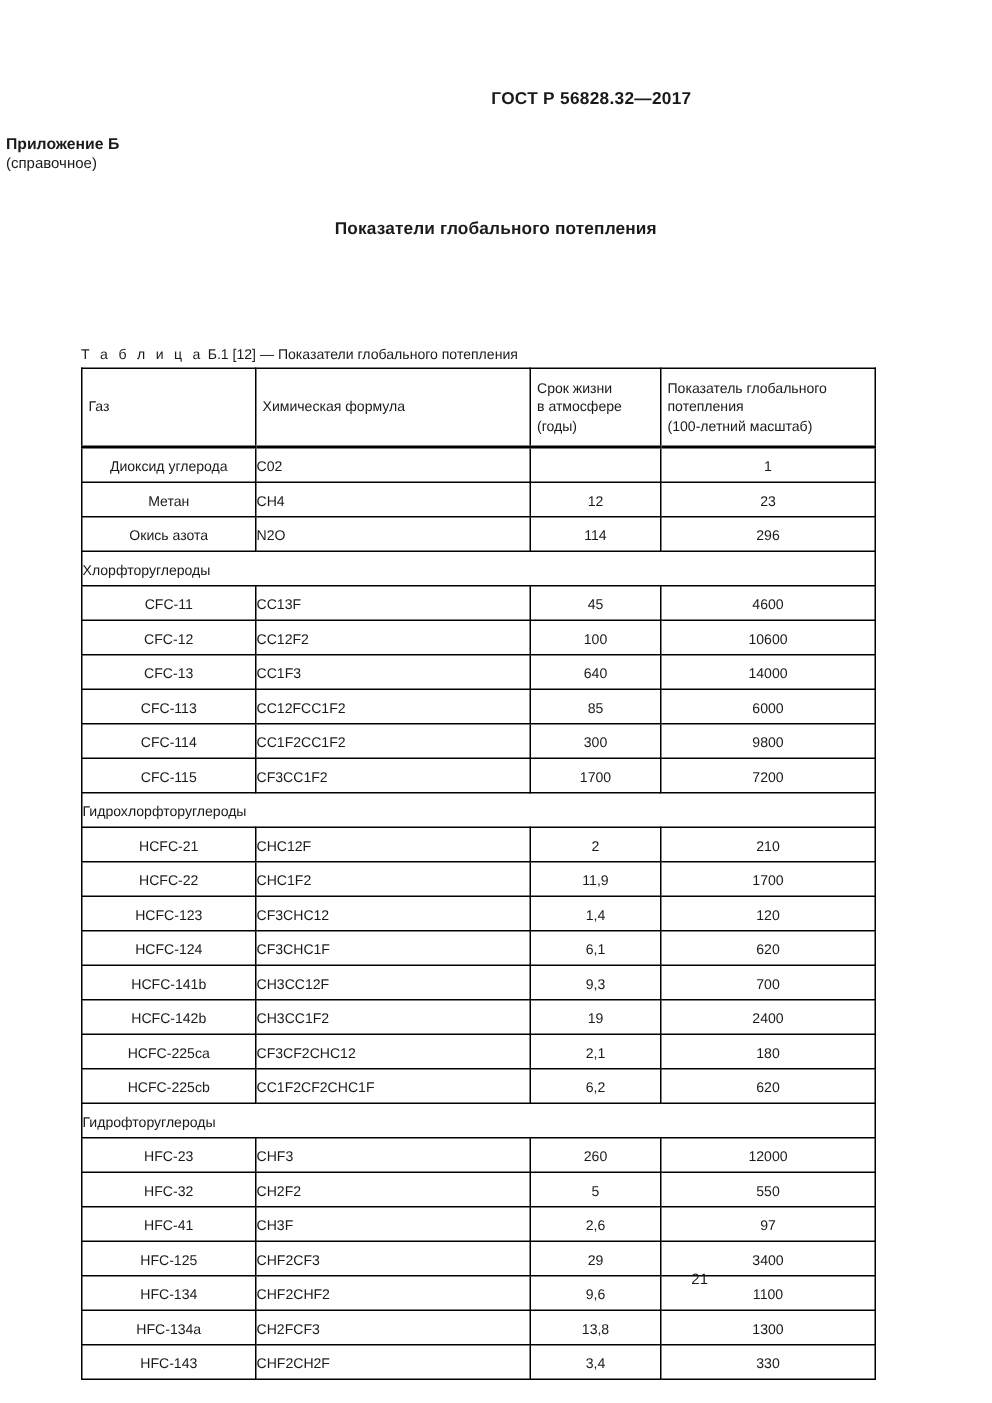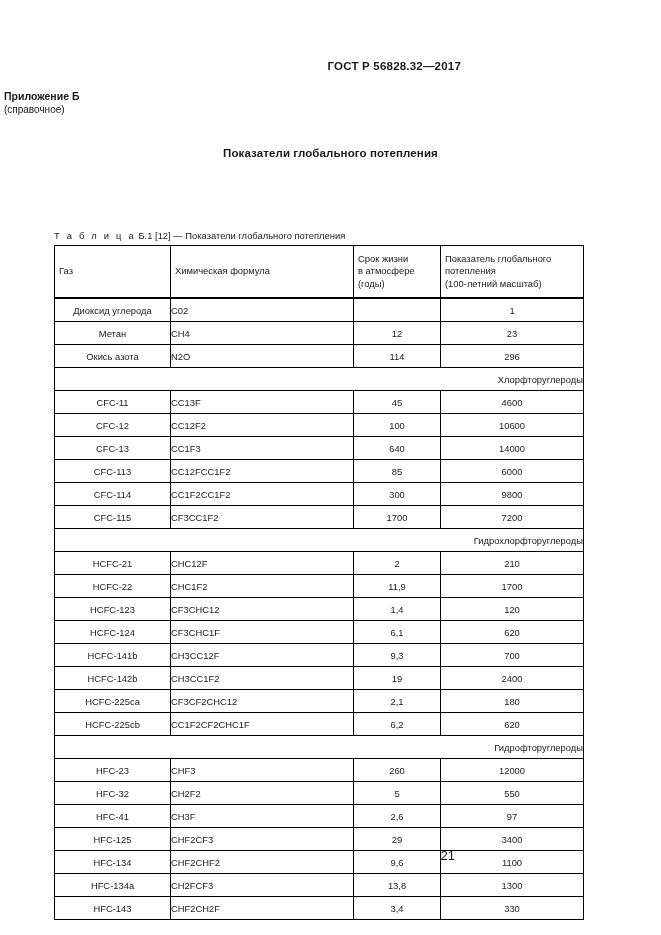--- a/index.html
+++ b/index.html
@@ -128,31 +128,30 @@
   .cell-formula {
     text-align: left;
     padding-left: 14px;
   }
   .cell-life,
   .cell-gwp {
     text-align: center;
   }
 
   .group-row td {
-    text-align: right;
-    padding-left: 14px;
+    text-align: left;
     height: 23px;
   }
 
   
   .page-number {
     position: absolute;
     top: 848px;
-    right: 83px;
-    font-size: 13px;
+    right: 66px;
+    font-size: 10px;
   }
 </style>
 </head>
 <body>
 
 <div class="page">
 
   <div class="doc-header">ГОСТ Р 56828.32—2017</div>
 
   <div class="appendix-block">

